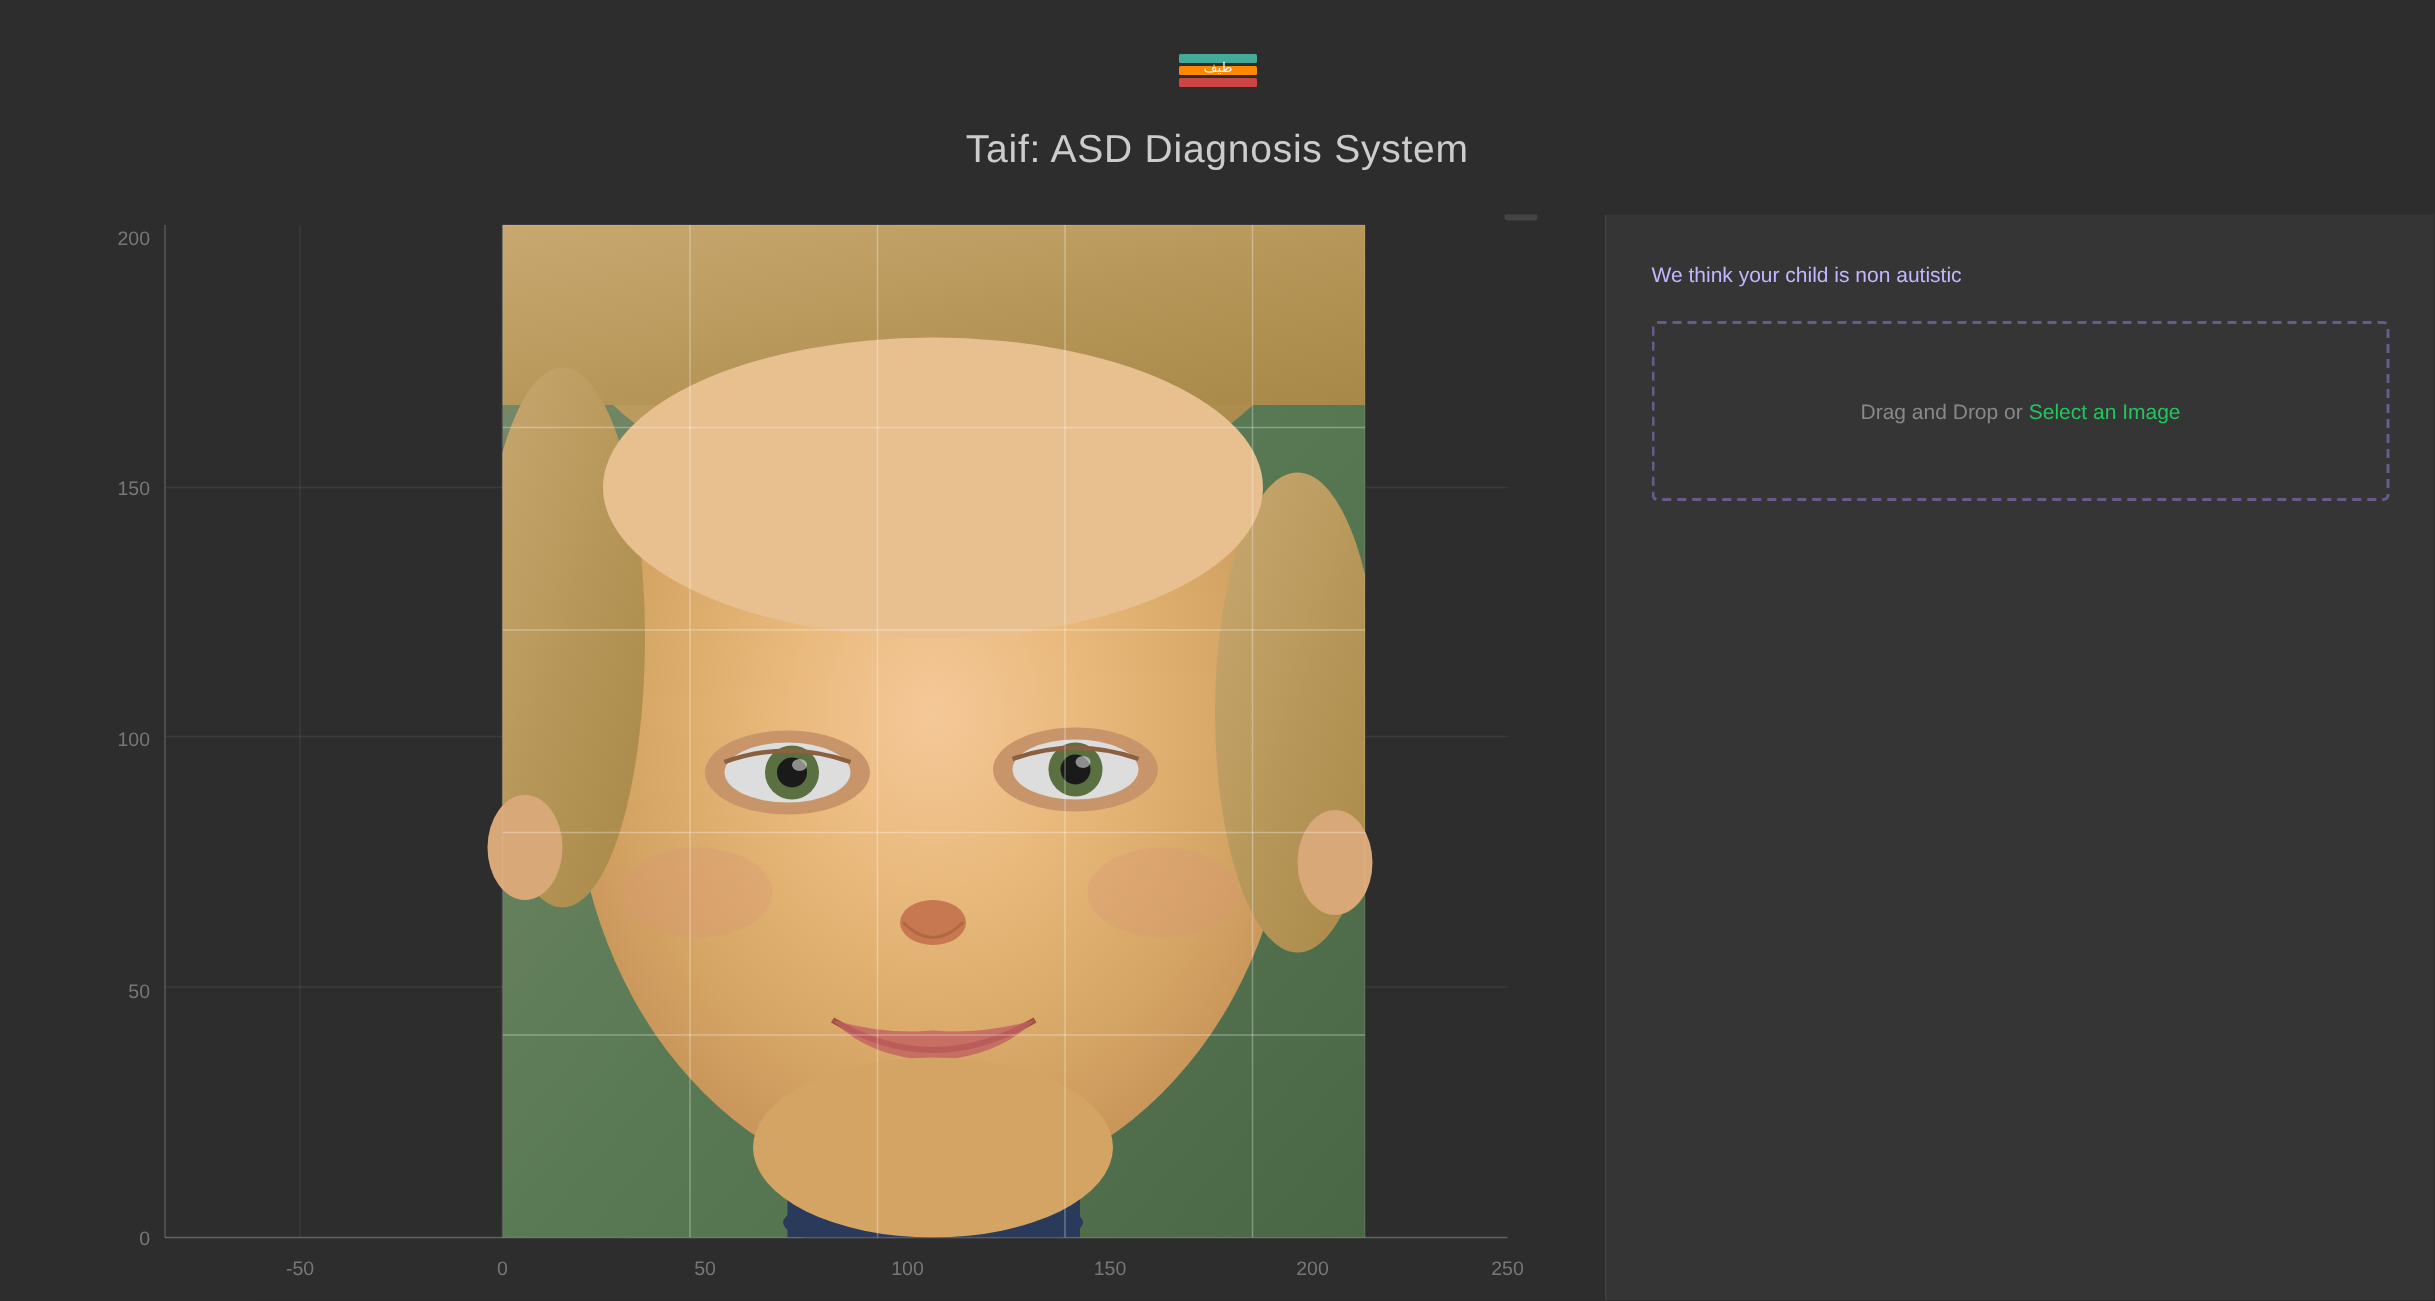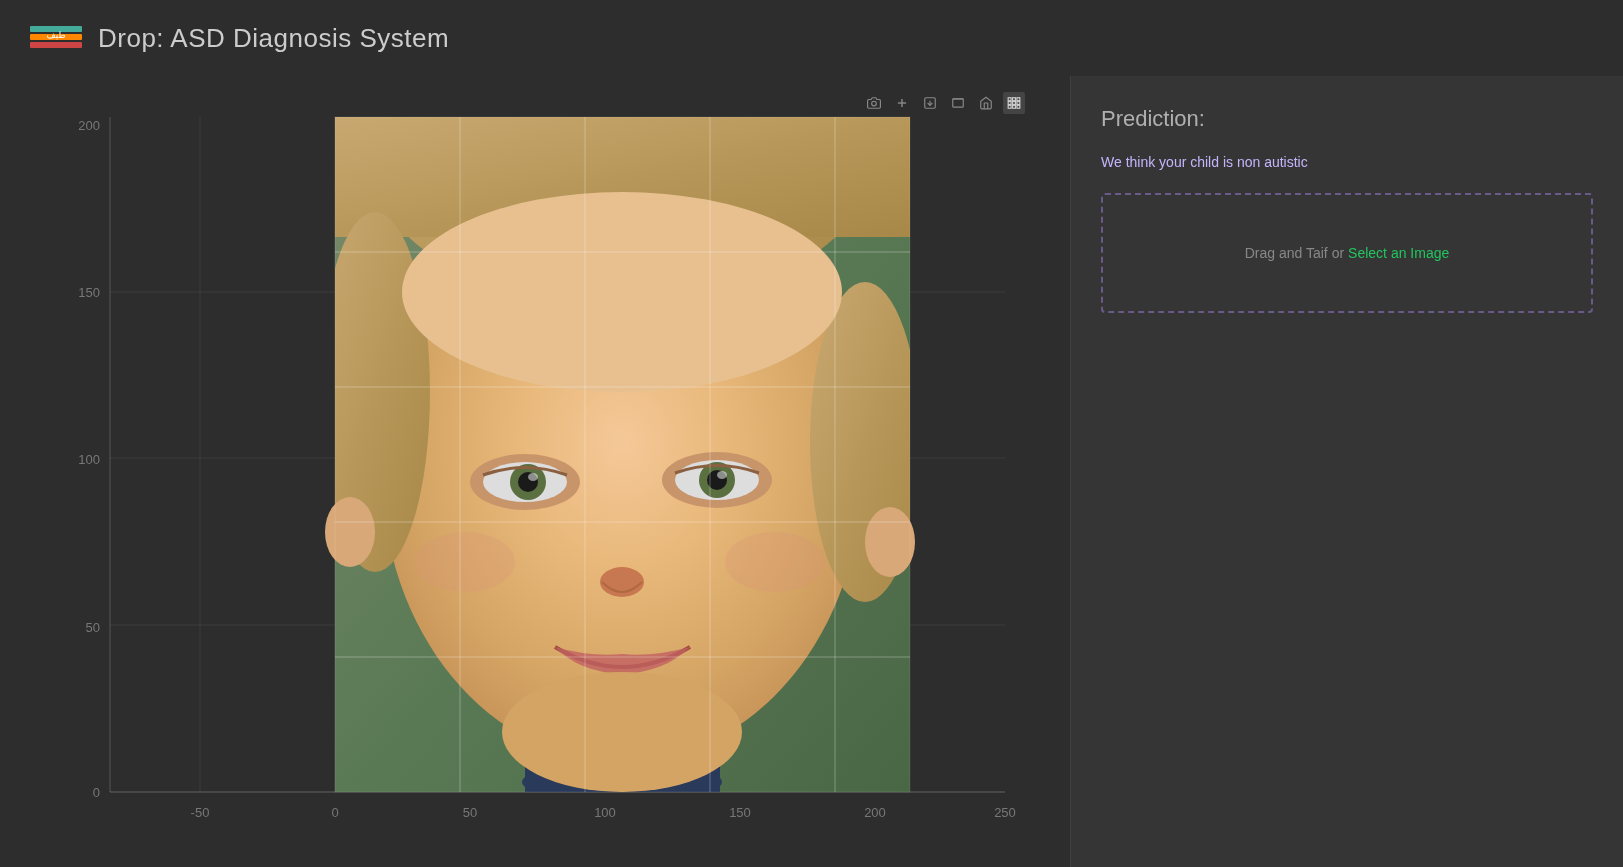--- a/index.html
+++ b/index.html
@@ -12,23 +12,24 @@
       height: 867px;
       overflow: hidden;
       display: flex;
       flex-direction: column;
     }
 
     
     .header {
       display: flex;
       align-items: center;
-      padding: 18px 30px;
+      padding: 28px 30px;
       gap: 16px;
       background: #2d2d2d;
+      flex-direction: column;
     }
 
     .logo-container {
       display: flex;
       align-items: center;
       gap: 8px;
     }
 
     .header-title {
       font-size: 26px;
@@ -147,21 +148,21 @@
   <div class="logo-container">
 
     <svg width="52" height="40" viewBox="0 0 52 40">
 
       <rect x="0" y="8" width="52" height="6" fill="#4a9" rx="1"></rect>
       <rect x="0" y="16" width="52" height="6" fill="#f80" rx="1"></rect>
       <rect x="0" y="24" width="52" height="6" fill="#c44" rx="1"></rect>
       <text x="26" y="20" text-anchor="middle" fill="white" font-size="9" font-family="serif">طيف</text>
     </svg>
   </div>
-  <h1 class="header-title">Drop: ASD Diagnosis System</h1>
+  <h1 class="header-title">Taif: ASD Diagnosis System</h1>
 </div>
 
 <div class="main-content">
 
   <div class="chart-panel">
     <div class="chart-wrapper">
 
       <div class="chart-toolbar">
         <div class="toolbar-btn" title="Camera">
           <svg width="14" height="14" viewBox="0 0 24 24" fill="none" stroke="currentColor" stroke-width="2">
@@ -333,24 +334,23 @@
 
         <rect x="290" y="25" width="575" height="675" fill="none" stroke="rgba(255,255,255,0.1)" stroke-width="1"></rect>
 
       </svg>
 
     </div>
   </div>
 
   <div class="right-panel">
 
-    <h2 class="prediction-title">Prediction:</h2>
 
     <p class="prediction-result">We think your child is non autistic</p>
 
     <div class="upload-box">
-      <span class="upload-text">Drag and Taif or </span>
+      <span class="upload-text">Drag and Drop or </span>
       <a class="upload-link" href="#">Select an Image</a>
     </div>
 
   </div>
 
 </div>
 
 </body></html>

